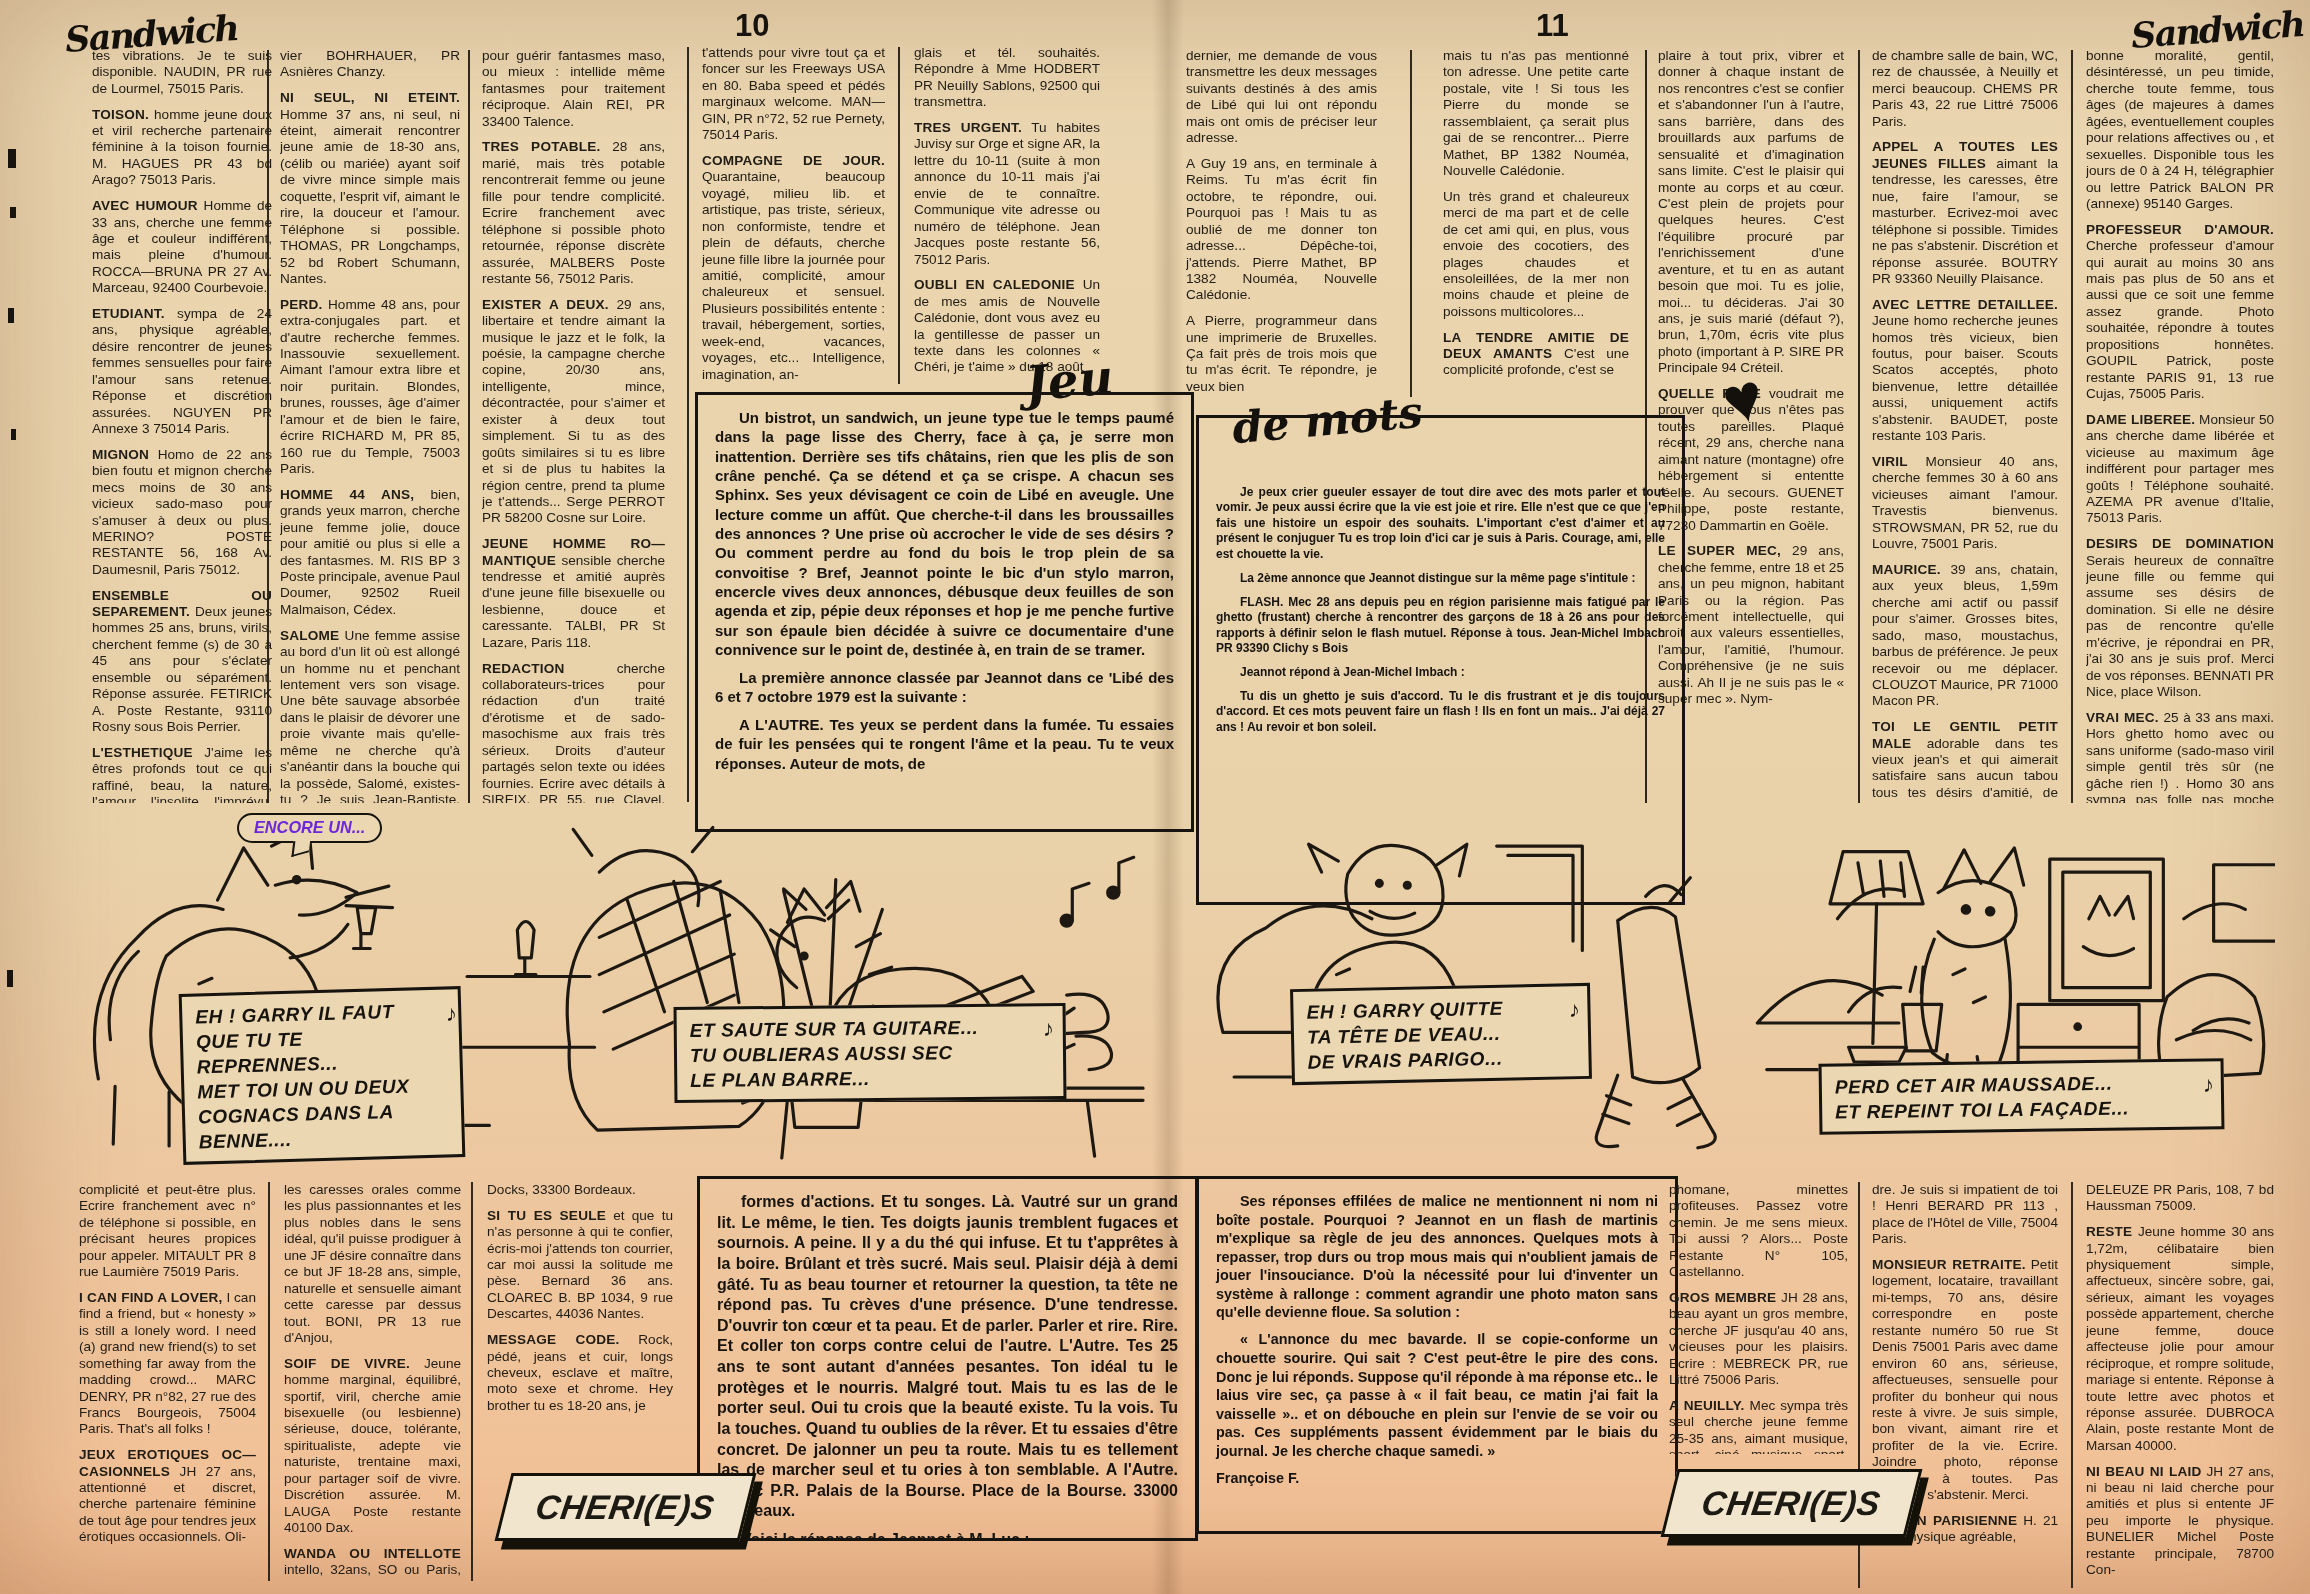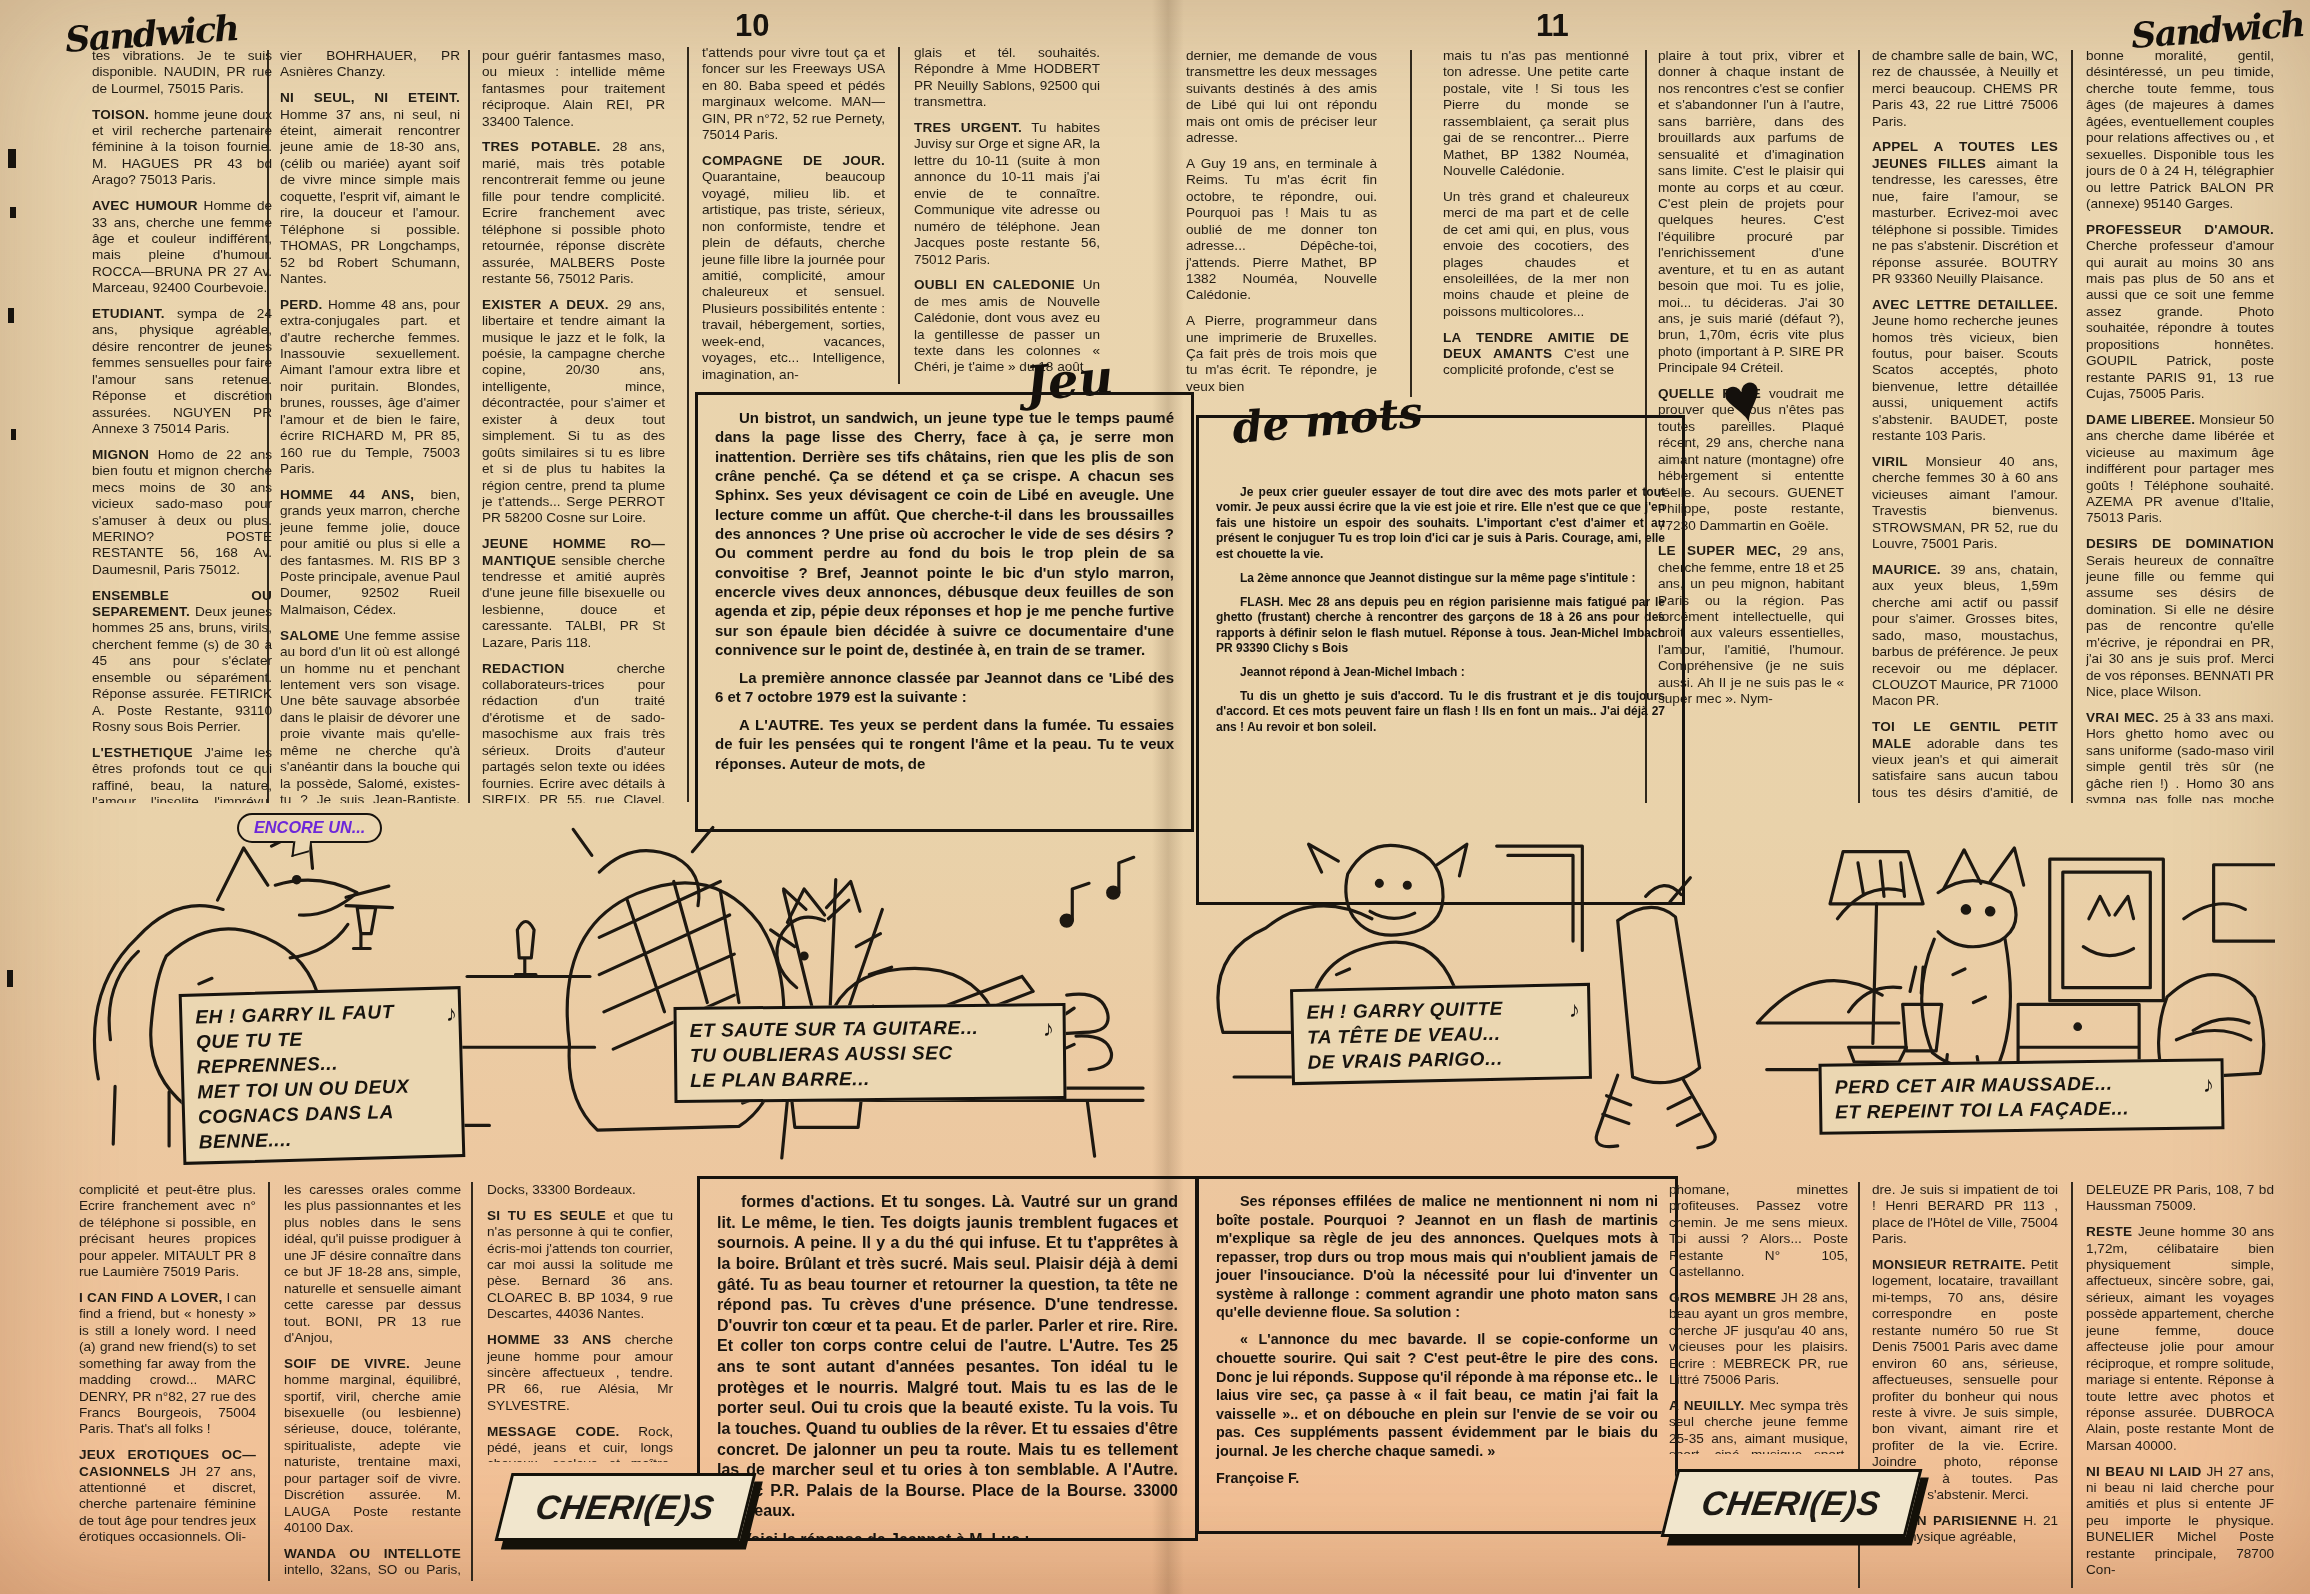--- a/index.html
+++ b/index.html
@@ -193,21 +193,20 @@
   <section class="col" style="left:284px;top:1182px;width:177px;height:397px;">
 
   <p class="ad"> <span>les caresses orales comme les plus passionnantes et les plus nobles dans le sens idéal, qu'il puisse prodiguer à une JF désire connaître dans ce but JF 18-28 ans, simple, naturelle et sensuelle aimant cette caresse par dessus tout. BONI, PR 13 rue d'Anjou,</span></p>
       <p class="ad"><b class="ad-head">SOIF DE VIVRE.</b> <span>Jeune homme marginal, équilibré, sportif, viril, cherche amie bisexuelle (ou lesbienne) sérieuse, douce, tolérante, spiritualiste, adepte vie naturiste, trentaine maxi, pour partager soif de vivre. Discrétion assurée. M. LAUGA Poste restante 40100 Dax.</span></p>
       <p class="ad"><b class="ad-head">WANDA OU INTELLOTE</b> <span>intello, 32ans, SO ou Paris, cherche Wanda généreuse</span></p>
     </section>
   <section class="col" style="left:487px;top:1182px;width:186px;height:280px;">
 
   <p class="ad"> <span>Docks, 33300 Bordeaux.</span></p>
       <p class="ad"><b class="ad-head">SI TU ES SEULE</b> <span>et que tu n'as personne à qui te confier, écris-moi j'attends ton courrier, car moi aussi la solitude me pèse. Bernard 36 ans. CLOAREC B. BP 1034, 9 rue Descartes, 44036 Nantes.</span></p>
-      <p class="ad"><b class="ad-head">HOMME 33 ANS</b> <span>cherche jeune homme pour amour sincère affectueux , tendre. PR 66, rue Alésia, Mr SYLVESTRE.</span></p>
       <p class="ad"><b class="ad-head">MESSAGE CODE.</b> <span>Rock, pédé, jeans et cuir, longs cheveux, esclave et maître, moto sexe et chrome. Hey brother tu es 18-20 ans, je</span></p>
     </section>
 
   <article class="artbox" style="left:697px;top:1176px;width:461px;height:337px;font-size:16px;">
 
   <p class="bp ind"> <span>formes d'actions. Et tu songes. Là. Vautré sur un grand lit. Le même, le tien. Tes doigts jaunis tremblent fugaces et sournois. A peine. Il y a du thé qui infuse. Et tu t'apprêtes à la boire. Brûlant et très sucré. Mais seul. Plaisir déjà à demi gâté. Tu as beau tourner et retourner la question, ta tête ne répond pas. Tu crèves d'une présence. D'une tendresse. D'ouvrir ton cœur et ta peau. Et de parler. Parler et rire. Rire. Et coller ton corps contre celui de l'autre. L'Autre. Tes 25 ans te sont autant d'années pesantes. Ton idéal tu le protèges et le nourris. Malgré tout. Mais tu es las de le porter seul. Oui tu crois que la beauté existe. Tu la vois. Tu la touches. Quand tu oublies de la rêver. Et tu essaies d'être concret. De jalonner un peu ta route. Mais tu es tellement las de marcher seul et tu ories à ton semblable. A l'Autre. M.Luc P.R. Palais de la Bourse. Place de la Bourse. 33000 Bordeaux.</span></p>
       <p class="bp ind"> <span>Voici la réponse de Jeannot à M. Luc :</span></p>
     </article>
 
   <div class="logo" style="left:503px;top:1473px;width:239px;height:62px;">

